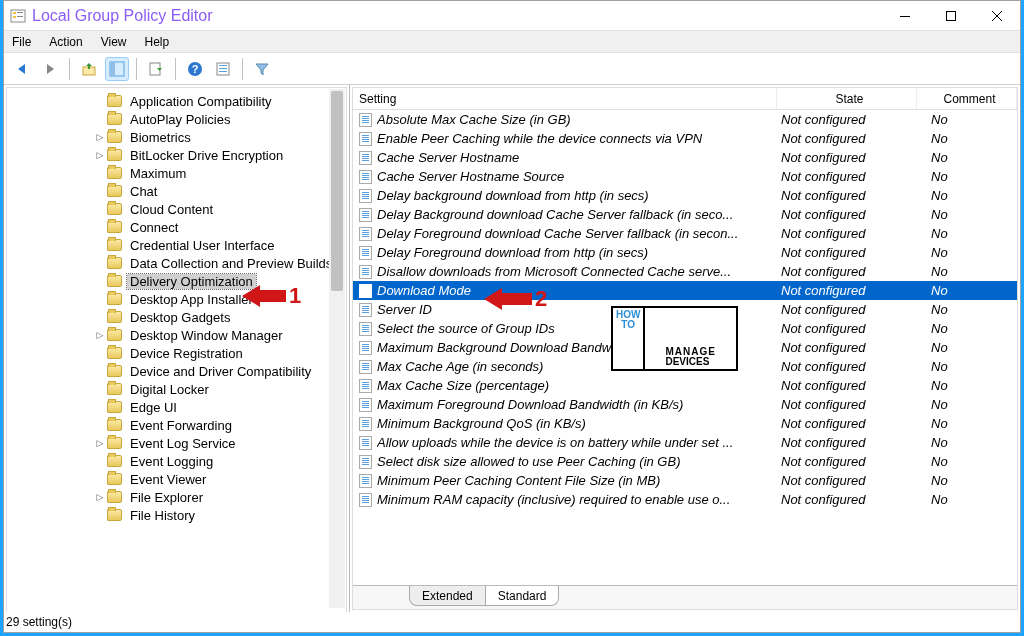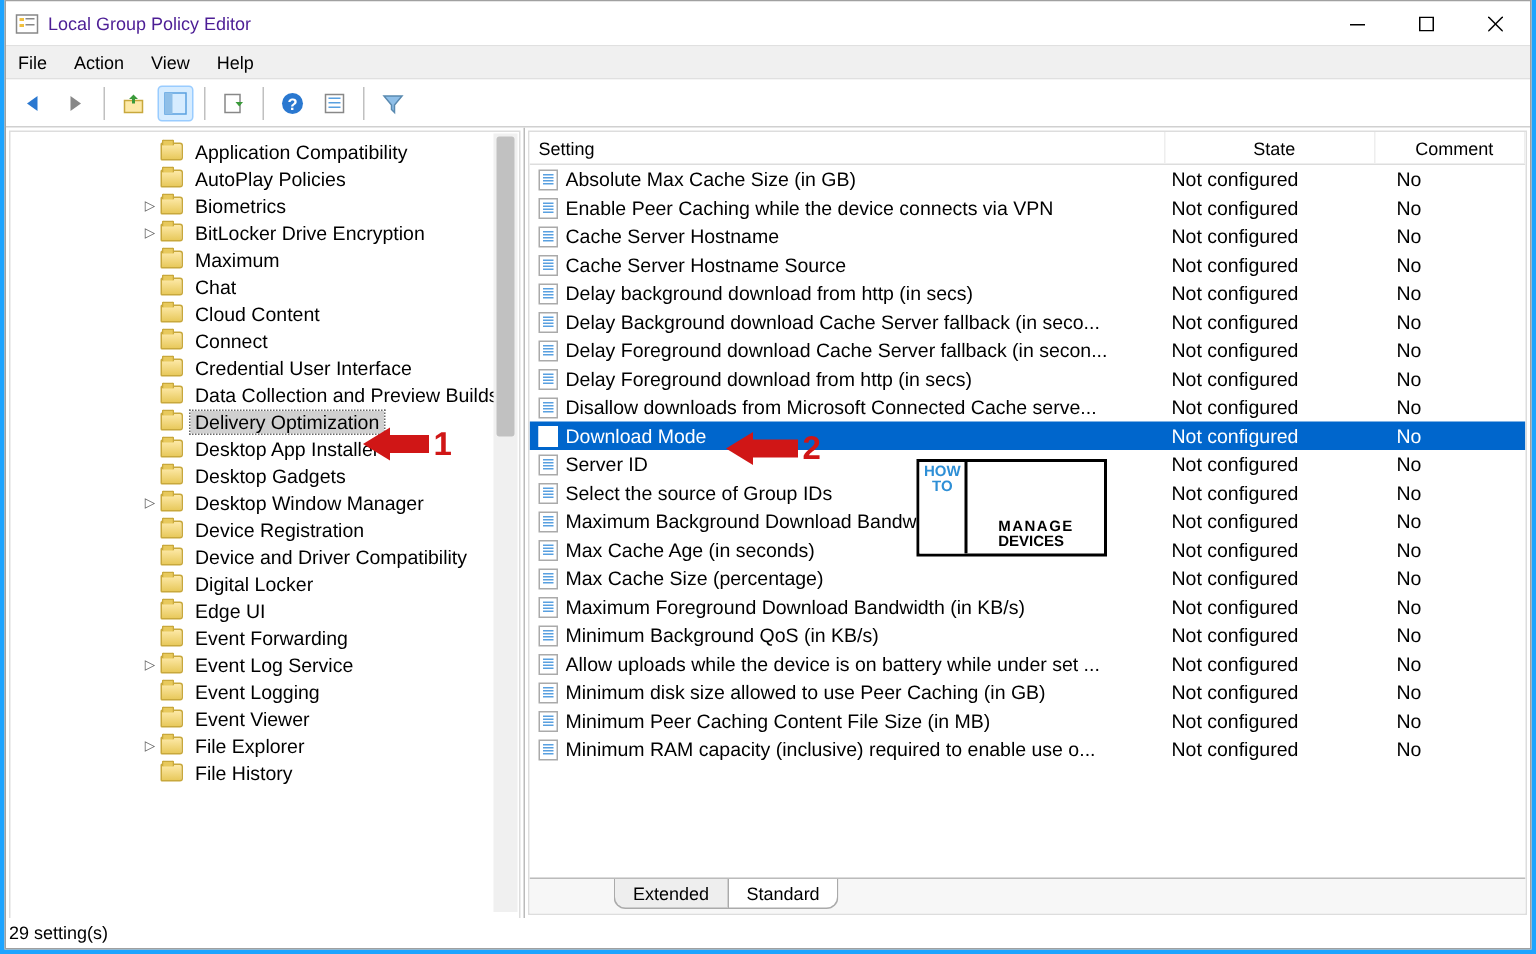--- a/index.html
+++ b/index.html
@@ -4,21 +4,21 @@
 <style>
 * { box-sizing: border-box; font-family: "Segoe UI", Tahoma, Geneva, sans-serif; }
 html, body { margin: 0; padding: 0; width: 1024px; height: 636px; overflow: hidden; background: #fff; }
 
 .outer-blue { width: 1024px; height: 636px; background: #1da4ff; padding: 0 3px 3px 3px; display: flex; flex-direction: column; }
 .window { flex: 1; background: #fff; display: flex; flex-direction: column; border: 1px solid #a0a0a0; }
 
 
 .titlebar { height: 30px; display: flex; align-items: center; background: #fff; border-bottom: 1px solid #e0e0e0; padding-left: 6px; }
 .title-icon { width: 16px; height: 16px; margin-right: 6px; display: inline-flex; align-items: center; justify-content: center; font-size: 11px; color: #555; }
-.title-text { font-size: 12px; color: #4c1d95; flex: 1; }
+.title-text { font-size: 16px; color: #8b5cf6; flex: 1; }
 .win-ctrls { display: flex; height: 100%; }
 .win-btn { width: 46px; height: 100%; display: flex; align-items: center; justify-content: center; font-size: 10px; color: #000; }
 
 
 .menubar { height: 22px; display: flex; align-items: center; padding-left: 8px; background: #f0f0f0; font-size: 12px; gap: 18px; border-bottom: 1px solid #e0e0e0; }
 .menu-item { cursor: default; }
 
 
 .toolbar { height: 32px; display: flex; align-items: center; padding-left: 6px; gap: 4px; background: #fff; border-bottom: 1px solid #d0d0d0; }
 .tool-div { width: 1px; height: 22px; background: #c0c0c0; margin: 0 3px; }
@@ -39,21 +39,21 @@
 .tree-scrollbar { position: absolute; right: 4px; top: 4px; bottom: 4px; width: 16px; background: #f0f0f0; }
 .tree-thumb { position: absolute; left: 2px; right: 2px; top: 2px; height: 200px; background: #c1c1c1; border-radius: 2px; }
 
 
 .right-pane { flex: 1; display: flex; flex-direction: column; border: 1px solid #ddd; margin: 2px; overflow: hidden; position:relative; }
 .list-header { display: flex; height: 22px; border-bottom: 1px solid #ddd; font-size: 12px; background: #fff; }
 .col { display: flex; align-items: center; padding-left: 6px; border-right: 1px solid #eee; }
 .col-setting { flex: 1; }
 .col-state { width: 140px; justify-content: center; }
 .col-comment { width: 100px; justify-content: center; }
-.list-body { flex: 1; overflow: hidden; }
+.list-body { flex: 1; overflow: hidden; font-style: italic; }
 .row { display: flex; height: 19px; font-size: 13px; align-items: center; cursor: default; }
 .row .icon { width: 24px; display:flex; align-items:center; justify-content:center; }
 .setting-icon { width:13px; height:14px; border:1px solid #aaa; background:#fff; position:relative; display:inline-block; }
 .setting-icon::after { content:""; position:absolute; left:2px; right:2px; top:2px; height:1px; background:#59a0e0; box-shadow: 0 2px 0 #59a0e0, 0 4px 0 #59a0e0, 0 6px 0 #59a0e0; }
 .row .name { flex: 1; white-space: nowrap; overflow: hidden; text-overflow: ellipsis; }
 .row .state { width: 140px; padding-left: 4px; }
 .row .comment { width: 100px; padding-left: 14px; }
 .row.selected { background: #0066cc; color: #fff; }
 .row.selected .setting-icon { border-color:#fff; }
 .row.selected .setting-icon::after { background:#fff; box-shadow: 0 2px 0 #fff, 0 4px 0 #fff, 0 6px 0 #fff; }
@@ -460,21 +460,21 @@
                 <span class="setting-icon"></span>
               </span>
               <span class="name">Allow uploads while the device is on battery while under set ...</span>
               <span class="state">Not configured</span>
               <span class="comment">No</span>
             </div>
             <div class="row">
               <span class="icon">
                 <span class="setting-icon"></span>
               </span>
-              <span class="name">Minimum disk size allowed to use Peer Caching (in GB)</span>
+              <span class="name">Select disk size allowed to use Peer Caching (in GB)</span>
               <span class="state">Not configured</span>
               <span class="comment">No</span>
             </div>
             <div class="row">
               <span class="icon">
                 <span class="setting-icon"></span>
               </span>
               <span class="name">Minimum Peer Caching Content File Size (in MB)</span>
               <span class="state">Not configured</span>
               <span class="comment">No</span>

